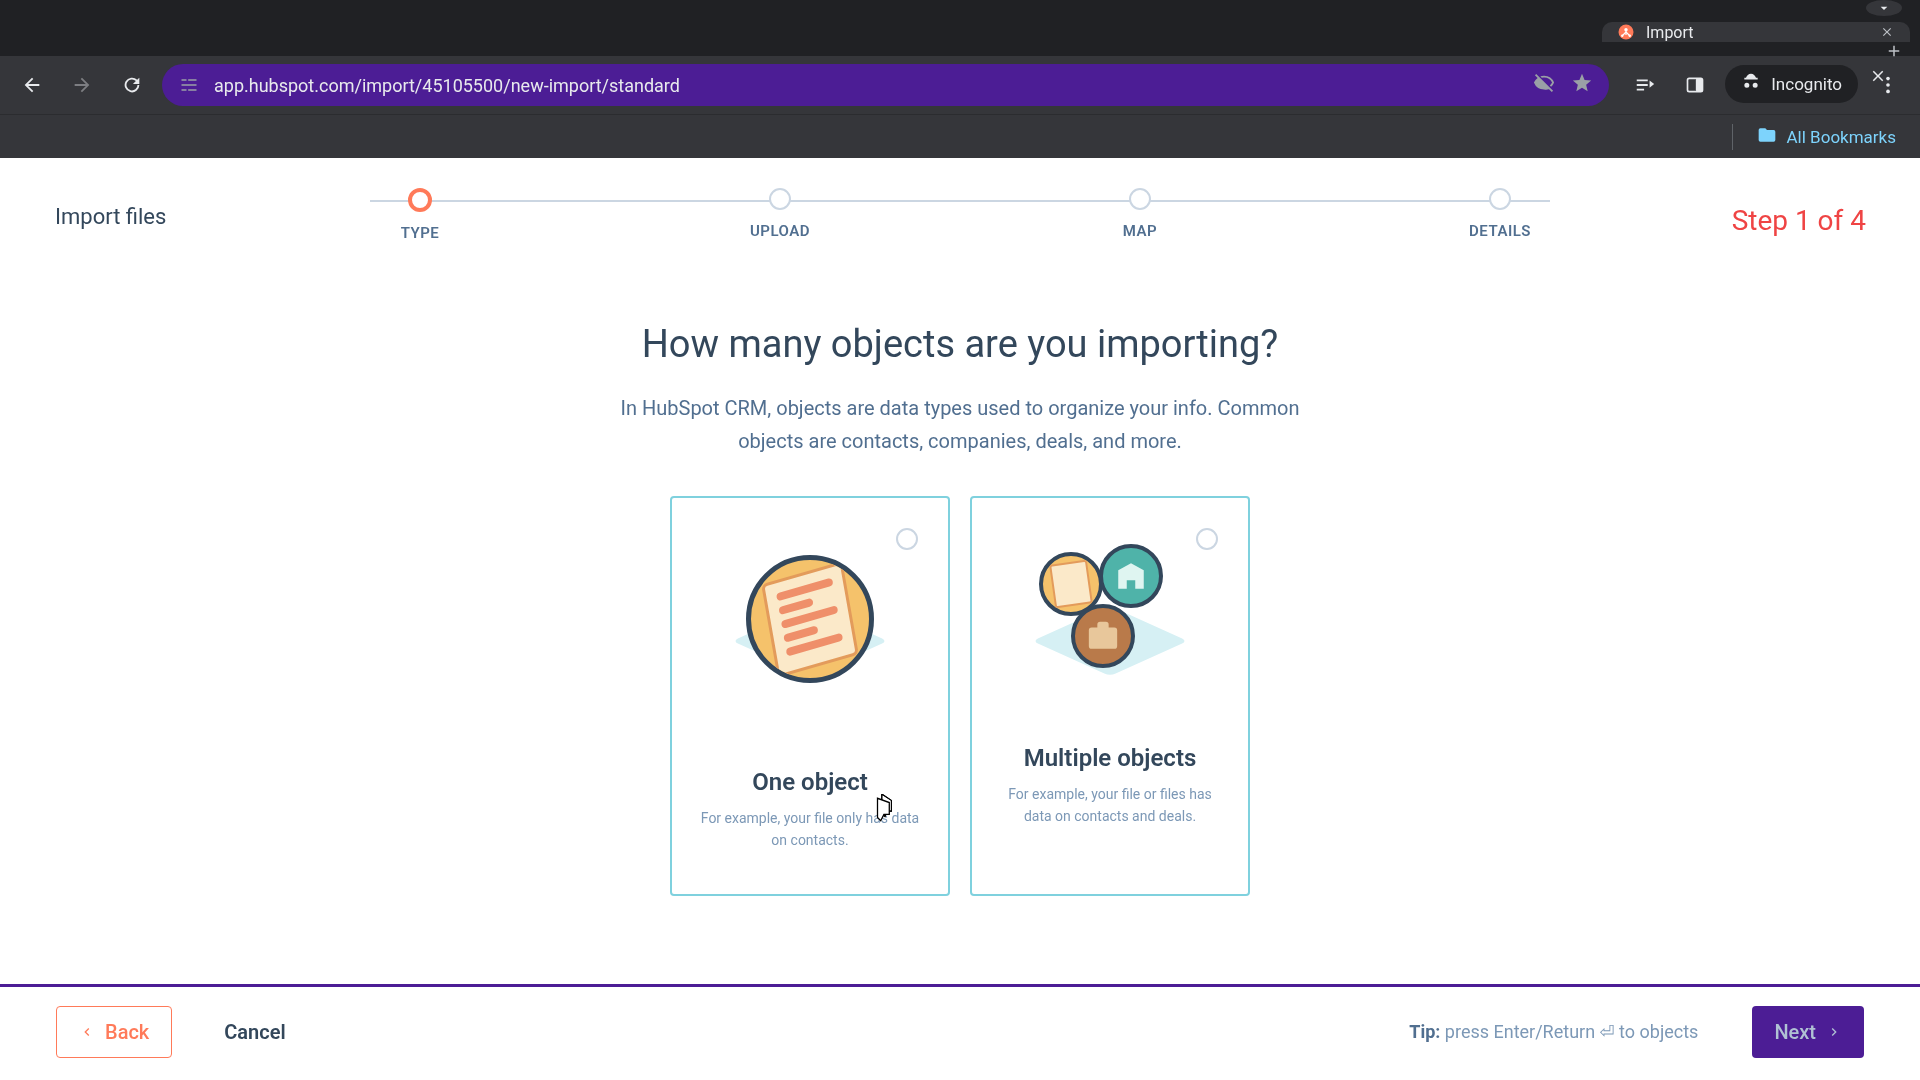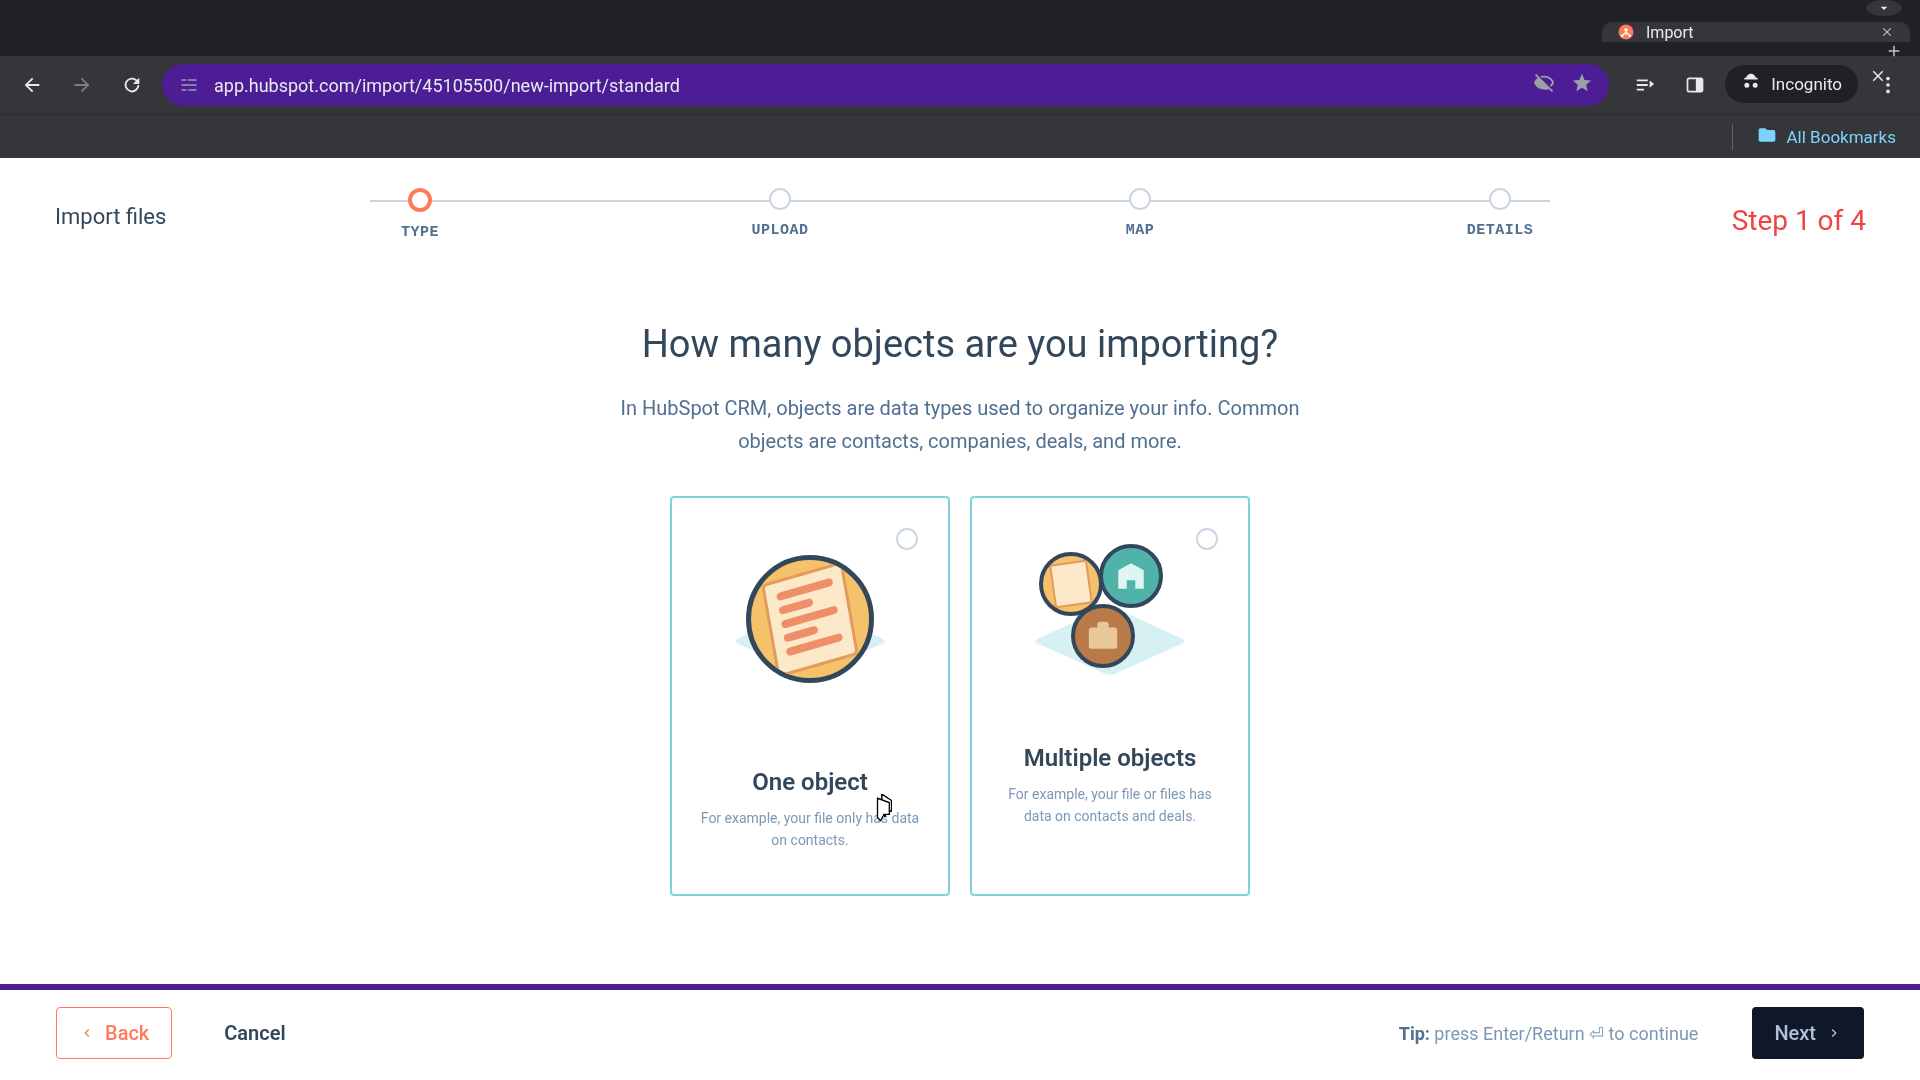--- a/index.html
+++ b/index.html
@@ -66,21 +66,21 @@
     position:absolute; left:10px; right:10px; top:12px; height:2px; background:#cbd6e2;
   }
   .step {
     position:relative; display:flex; flex-direction:column; align-items:center; gap:12px; z-index:1;
     width: 120px;
   }
   .step .circle {
     width:22px; height:22px; border-radius:50%; background:#fff; border:2px solid #cbd6e2;
   }
   .step.active .circle { border:4px solid #ff7a59; width:24px;height:24px;}
-  .step .label { font-size:15px; letter-spacing:.5px; color:#516f90; font-weight:600;font-family:Liberation Mono, monospace;}
+  .step .label { font-size:15px; letter-spacing:.5px; color:#516f90; font-weight:600;}
 
   .content {
     width: 100%; display:flex; flex-direction:column; align-items:center; padding-top: 54px;
   }
   .question {
     font-size: 38px; color:#33475b; font-weight:400; text-align:center;
   }
   .subtext {
     margin-top: 26px; font-size: 20px; color:#516f90; text-align:center; line-height:1.65;
     max-width: 720px;
@@ -130,34 +130,34 @@
   }
   .mini.a { left:4px; top:8px;  background:#f5c26b;}
   .mini.b { left:64px; top:0px; background:#4fb3a9;}
   .mini.c { left:36px; top:60px; background:#b97a4a;}
   .mini.a::after{content:"";width:34px;height:40px;background:#fbe9c9;border:2px solid #e39b5b;border-radius:3px;transform:rotate(-8deg);}
   .mini.b svg, .mini.c svg{width:34px;height:34px;}
 
   
   .action-bar {
     position:absolute; left:0; right:0; bottom:0; height:92px;
-    border-top:6px solid #4c1d95; background:#fff; display:flex; align-items:center;
+    border-top:3px solid #4c1d95; background:#fff; display:flex; align-items:center;
     padding: 0 56px; gap: 30px;
   }
   .btn {
     height:52px; padding: 0 22px; border-radius:4px; font-size:20px; display:flex;align-items:center;gap:10px;cursor:pointer;
     border:none; background:transparent;
   }
   .btn.back { border:1.5px solid #ff7a59; color:#ff7a59; font-weight:500;}
   .btn.cancel { color:#33475b; font-weight:600;}
   .action-bar .spacer{flex:1;}
   .tip { color:#7c98b6; font-size:18px;}
   .tip b{ color:#516f90; font-weight:700;}
   .btn.next {
-    background:#0f172a; color:#b0c1d4; font-weight:500; cursor:default; margin-left:24px;
+    background:#4c1d95; color:#b0c1d4; font-weight:500; cursor:default; margin-left:24px;
   }
 
   
   .cursor {
     position:absolute; left:872px; top:636px; z-index:50; pointer-events:none;
   }
 
   
   .ico { fill: currentColor; }
 </style>
@@ -364,21 +364,21 @@
       <svg viewBox="0 0 24 24" width="16" height="16" class="ico">
           <path d="M15.41 7.41 14 6l-6 6 6 6 1.41-1.41L10.83 12z"></path>
         </svg>
       <span>Back</span>
     </button>
     <button class="btn cancel">
       <span>Cancel</span>
     </button>
     <div class="spacer"></div>
     <div class="tip">
-      <b>Tip:</b><span> press Enter/Return ⏎ to continue</span>
+      <b>Tip:</b><span> press Enter/Return ⏎ to objects</span>
     </div>
     <button class="btn next">
       <span>Next</span>
       <svg viewBox="0 0 24 24" width="16" height="16" class="ico">
           <path d="M8.59 16.59 10 18l6-6-6-6-1.41 1.41L13.17 12z"></path>
         </svg>
     </button>
   </div>
 
   <div class="cursor">

